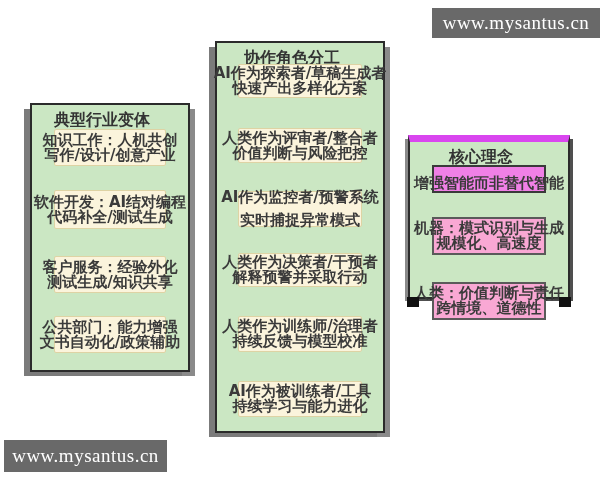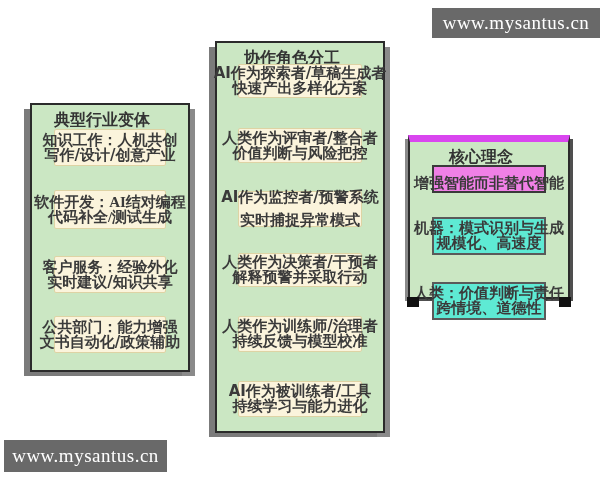--- a/index.html
+++ b/index.html
@@ -61,21 +61,21 @@
     font-size: 15px;
     font-weight: 700;
     line-height: 15px;
     color: #3a3a3a;
     white-space: nowrap;
   }
   .bx span { display: block; }
   .cream  { background: #fbf4dc; border: 1px solid #ded3a4; }
   .mid-bx { left: 21px; right: 21px; }
   .pink   { background: #f080e6; border: 2px solid #3a3a3a; border-radius: 0; justify-content: flex-end; }
-  .purple { background: #5eead4; border: 2px solid #5a5a5a; border-radius: 0; }
+  .purple { background: #f9a8d4; border: 2px solid #5a5a5a; border-radius: 0; }
 
   
   .wm {
     position: absolute;
     background: #696969;
     color: #ffffff;
     font-family: Liberation Serif, serif;
     font-size: 19px;
     display: flex;
     align-items: center;
@@ -89,27 +89,27 @@
 <body>
 
 <div class="canvas">
 
   <div class="panel panel-left panel-shadow-lm">
     <div class="panel-title">典型行业变体</div>
     <div class="bx cream" style="top:24px;height:37px;">
       <span>知识工作：人机共创</span>
       <span>写作/设计/创意产业</span>
     </div>
-    <div class="bx cream" style="top:85px;height:39px;font-family:Liberation Serif, serif;">
+    <div class="bx cream" style="top:85px;height:39px;">
       <span>软件开发：AI结对编程</span>
       <span>代码补全/测试生成</span>
     </div>
     <div class="bx cream" style="top:151px;height:37px;">
       <span>客户服务：经验外化</span>
-      <span>实时建议/知识共享</span>
+      <span>测试生成/知识共享</span>
     </div>
     <div class="bx cream" style="top:211px;height:37px;">
       <span>公共部门：能力增强</span>
       <span>文书自动化/政策辅助</span>
     </div>
   </div>
 
   <div class="panel panel-mid panel-shadow-lm">
     <div class="panel-title">协作角色分工</div>
     <div class="bx cream mid-bx" style="top:21px;height:34px;">

